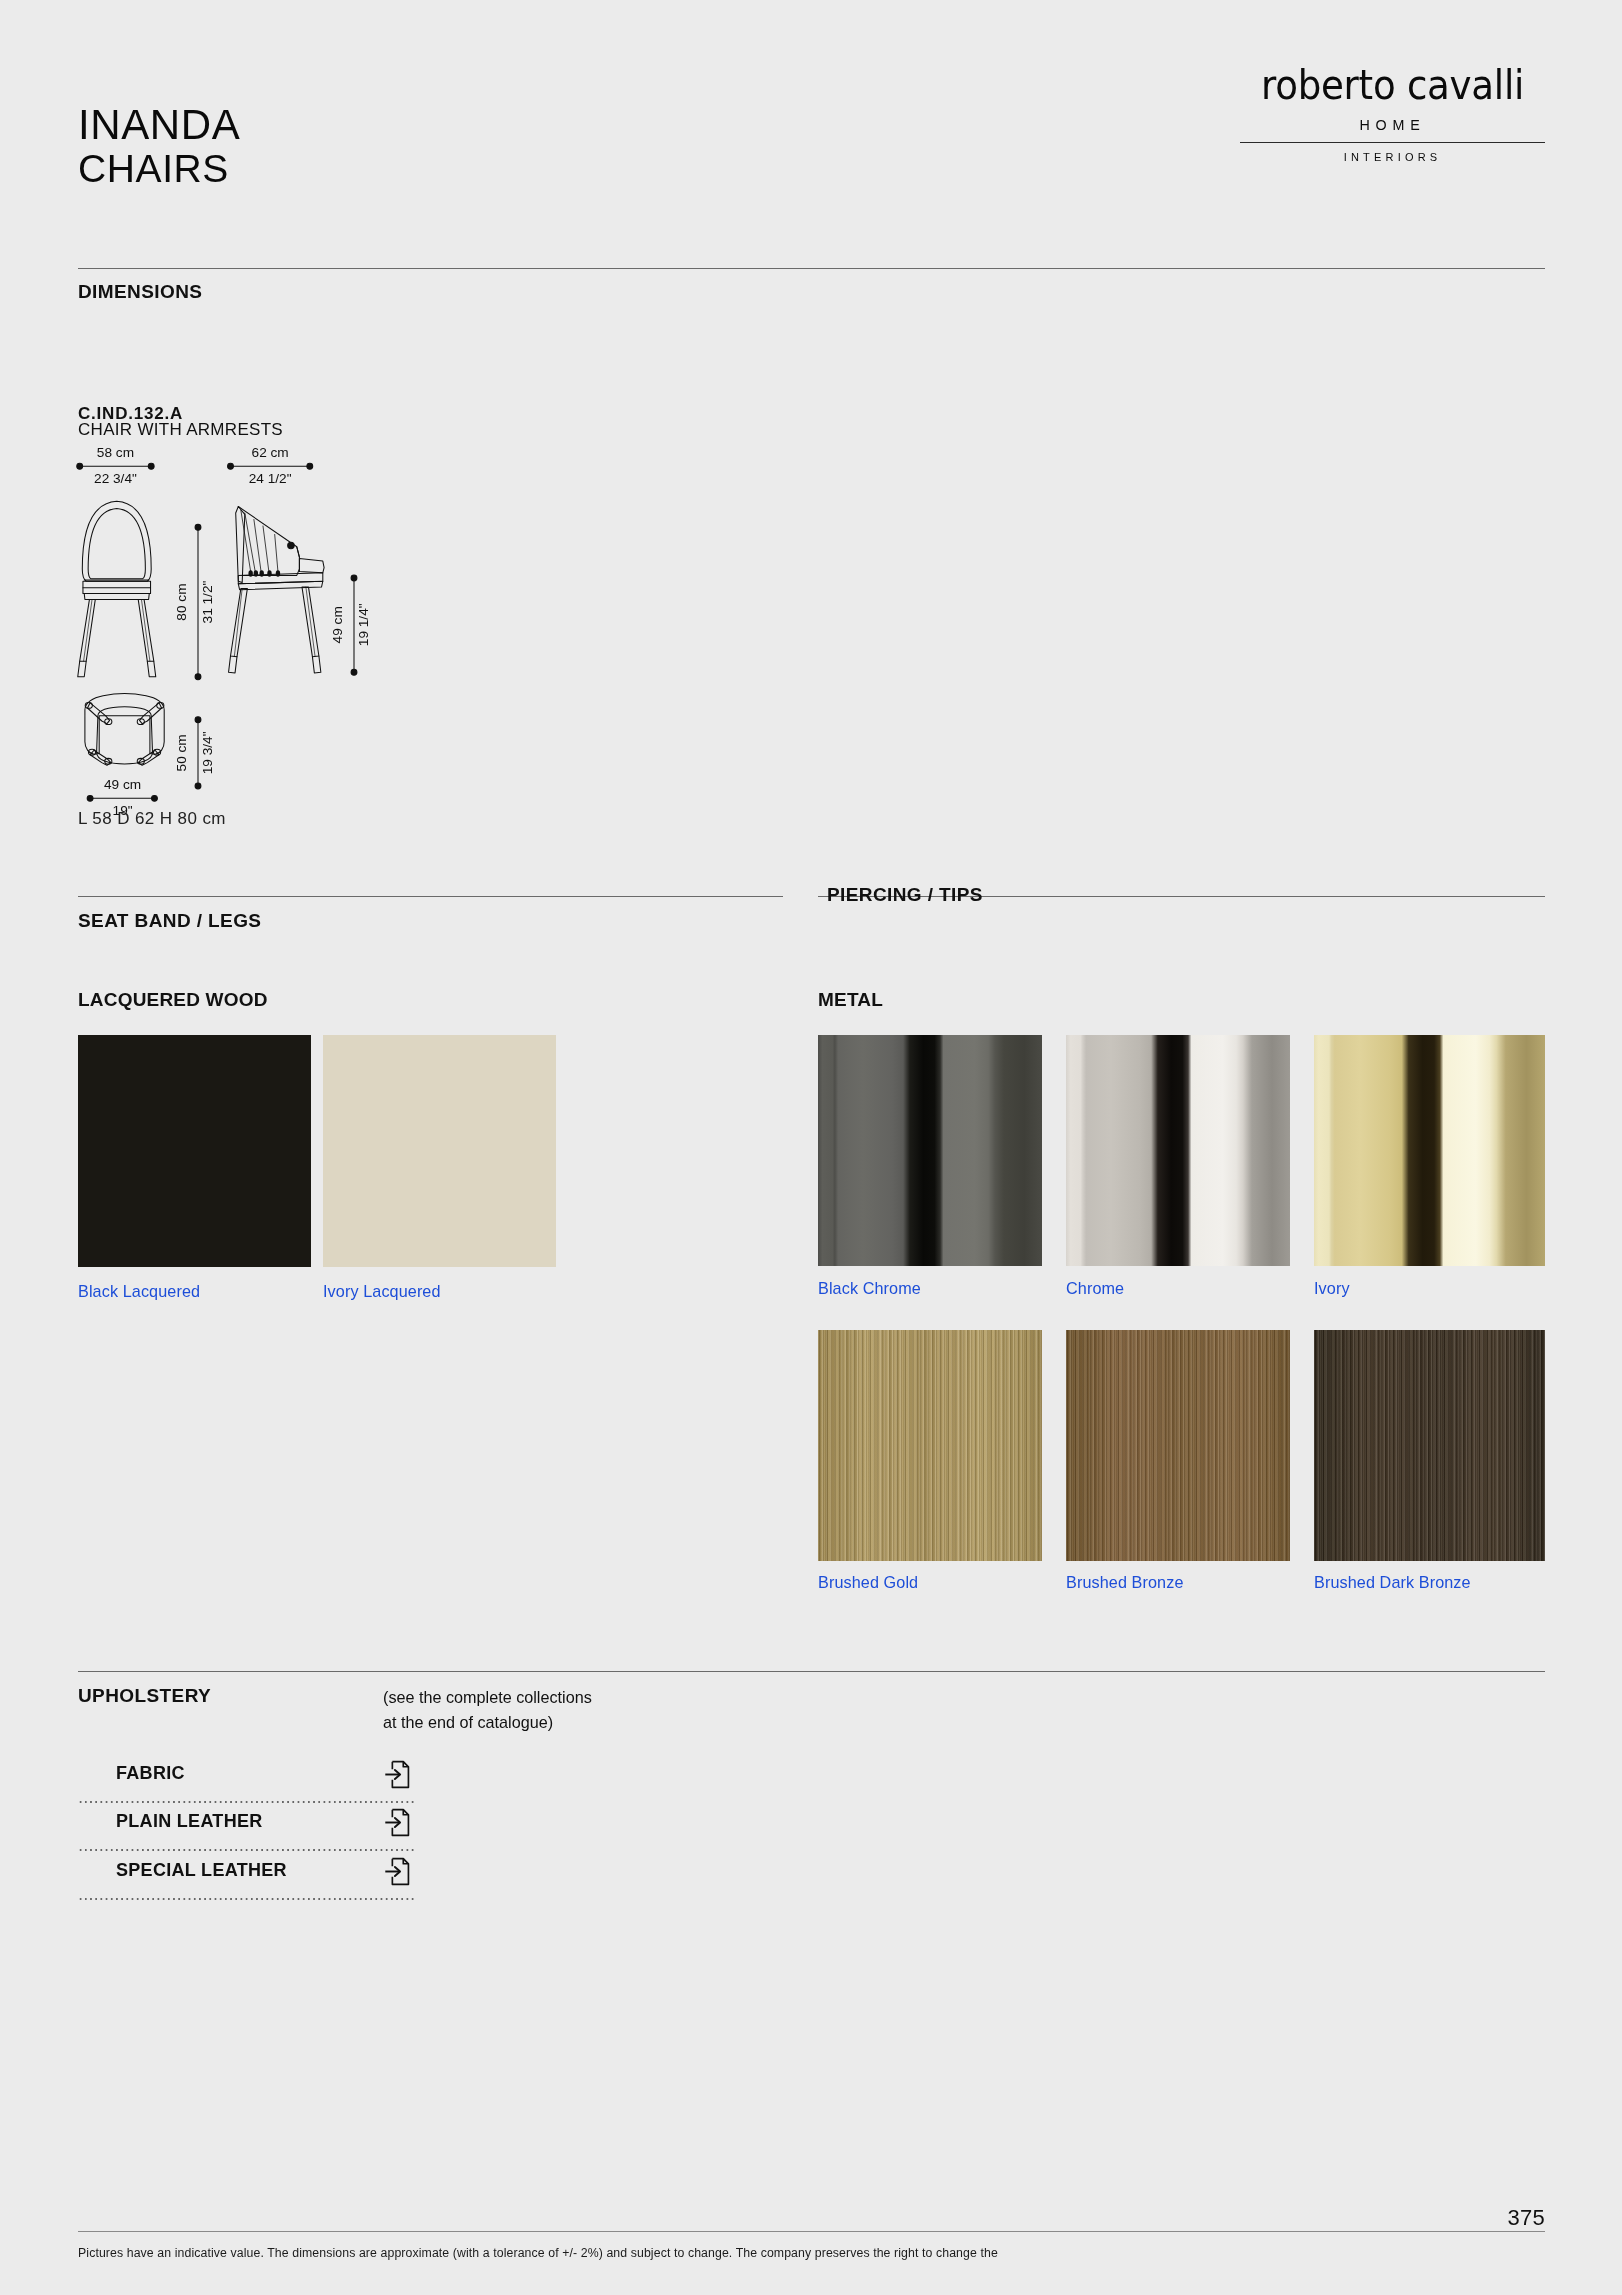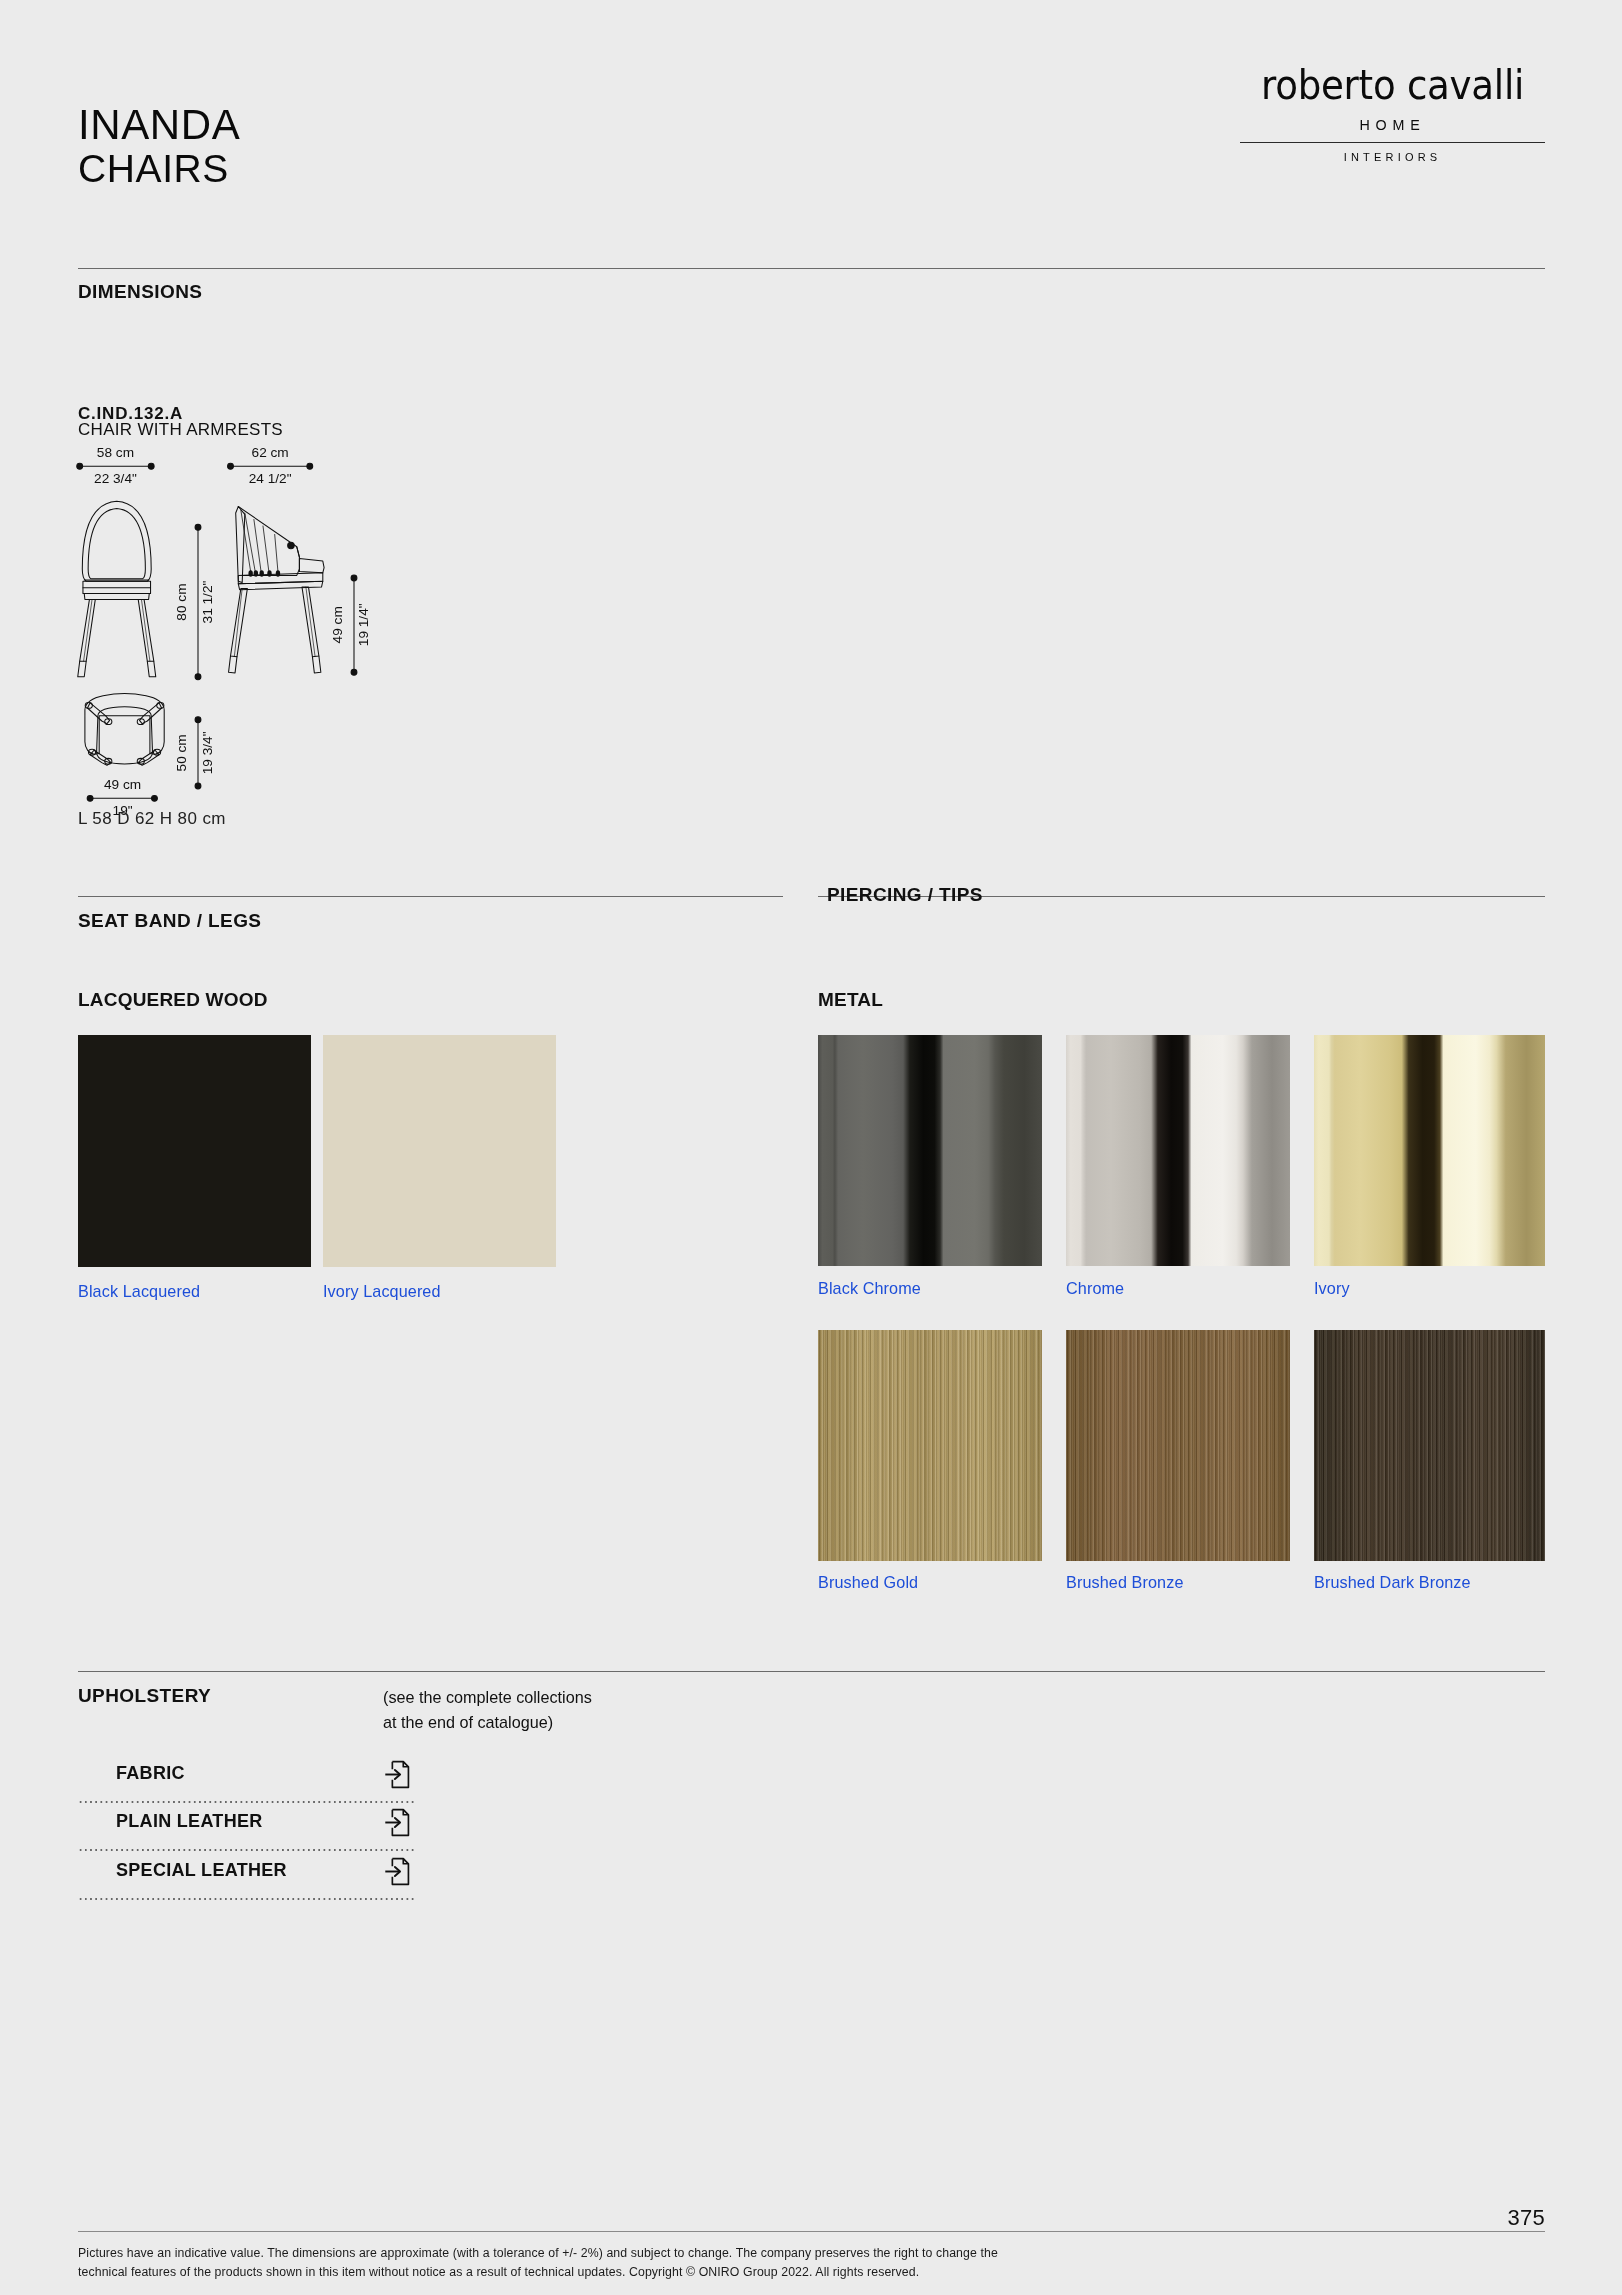--- a/index.html
+++ b/index.html
@@ -359,17 +359,16 @@
         <path d="M17 17 L25 24 L17 31" fill="none" stroke="#111" stroke-width="3" stroke-linejoin="round" stroke-linecap="round"></path>
       </svg>
     </span>
     <span class="dots"></span>
   </div>
 
   <div class="page-num">375</div>
   <div class="foot-rule"></div>
   <div class="foot-text">
     <div>Pictures have an indicative value. The dimensions are approximate (with a tolerance of +/- 2%) and subject to change. The company preserves the right to change the</div>
-    <div>technical features of the products shown in this item without notice as a result of technical updates. Copyright © ONIRO Group 2022. All rights reserved.</div>
   </div>
 
 </div>
 
 
 </body></html>

